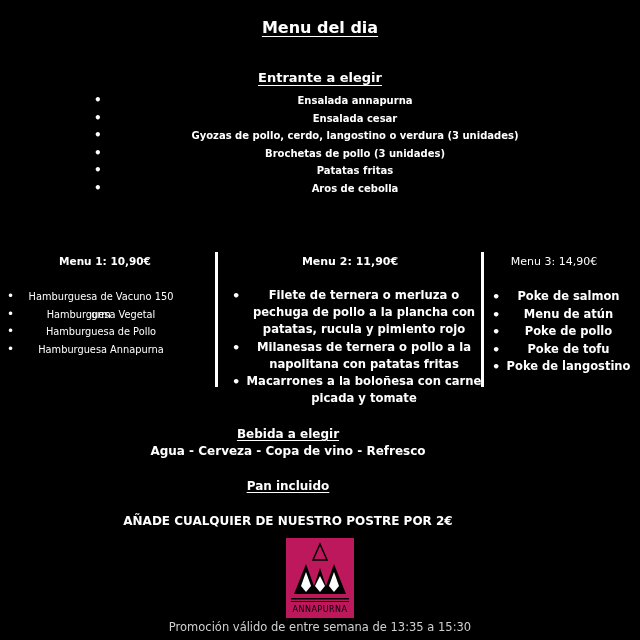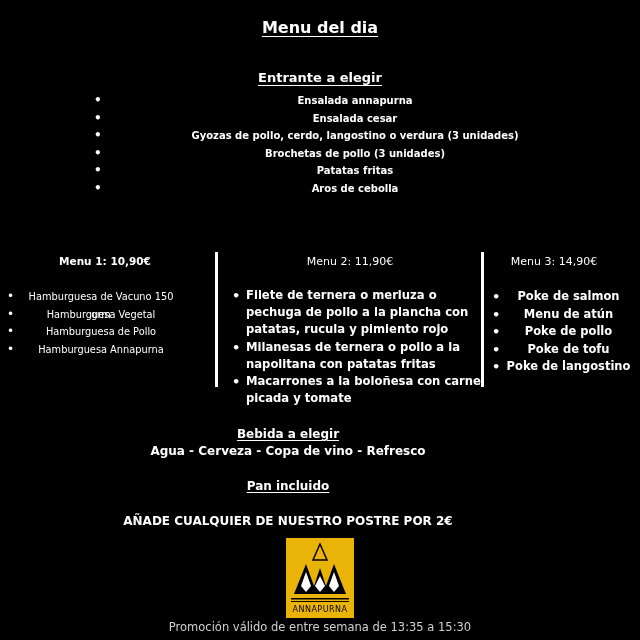--- a/index.html
+++ b/index.html
@@ -11,27 +11,27 @@
   .sub { left:0; width:640px; font-size:13px; font-weight:bold; }
   .ent-list { left:90px; width:520px; top:92px; margin:0; padding:0; list-style:none; }
   .ent-list li { position:relative; height:17.6px; line-height:17.6px; font-size:10px; font-weight:bold; text-align:center; padding-left:10px; }
   .ent-list li::before { content:"•"; position:absolute; left:4px; top:0; font-size:12px; }
   .divider { width:3px; background:#ffffff; top:252px; height:135px; }
   .col-head { font-size:10.5px; font-weight:bold; top:255px; }
   .m1-list { left:0; width:184px; top:288px; margin:0; padding:0; list-style:none; }
   .m1-list li { position:relative; height:17.5px; line-height:17.5px; font-size:9.8px; text-align:center; padding-left:18px; }
   .m1-list li::before { content:"•"; position:absolute; left:7px; top:0; font-size:12px; }
   .m2-list { left:232px; width:250px; top:287px; margin:0; padding:0; list-style:none; }
-  .m2-list li { position:relative; padding-left:14px; font-size:11.6px; font-weight:bold; line-height:17.2px; }
+  .m2-list li { position:relative; padding-left:14px; font-size:11.6px; font-weight:bold; line-height:17.2px;text-align:center; }
   .m2-list li::before { content:"•"; position:absolute; left:0; top:0; font-size:13px; }
   .m3-list { left:490px; width:145px; top:288px; margin:0; padding:0; list-style:none; }
   .m3-list li { position:relative; height:17.5px; line-height:17.5px; font-size:11.5px; font-weight:bold; text-align:center; padding-left:12px; }
   .m3-list li::before { content:"•"; position:absolute; left:2px; top:0; font-size:13px; }
   .line13 { left:0; width:576px; font-size:12px; font-weight:bold; }
-  .logo { left:286px; top:538px; width:68px; height:80px; background:#eab308; }
+  .logo { left:286px; top:538px; width:68px; height:80px; background:#be185d; }
   .footer { left:0; width:640px; top:620px; font-size:11.5px; color:#d0d0d0; }
 </style>
 </head>
 <body>
 
 <div class="abs center title"><span>Menu del dia</span></div>
 
 <div class="abs center sub" style="top:70px;"><span>Entrante a elegir</span></div>
 
 <ul class="abs ent-list">
@@ -46,21 +46,21 @@
 <div class="abs col-head center" style="left:0;width:210px;">Menu 1:   10,90€</div>
 <ul class="abs m1-list">
   <li>Hamburguesa de Vacuno 150 grm</li>
   <li>Hamburguesa Vegetal</li>
   <li>Hamburguesa de Pollo</li>
   <li>Hamburguesa Annapurna</li>
 </ul>
 
 <div class="abs divider" style="left:215px;"></div>
 
-<div class="abs col-head center" style="left:220px;width:260px;font-size:11px;font-weight:normal;text-align:center;">Menu 2:  11,90€</div>
+<div class="abs col-head center" style="left:220px;width:260px;font-size:11px;font-weight:bold;text-align:center;">Menu 2:  11,90€</div>
 <ul class="abs m2-list">
   <li>Filete de ternera o merluza o pechuga de pollo a la plancha con patatas, rucula  y pimiento rojo</li>
   <li>Milanesas de ternera o pollo a la napolitana con patatas fritas</li>
   <li>Macarrones a la boloñesa con carne picada y tomate</li>
 </ul>
 
 <div class="abs divider" style="left:481px;"></div>
 
 <div class="abs col-head center" style="left:484px;width:140px;font-size:11px;font-weight:normal;">Menu 3:  14,90€</div>
 <ul class="abs m3-list">

